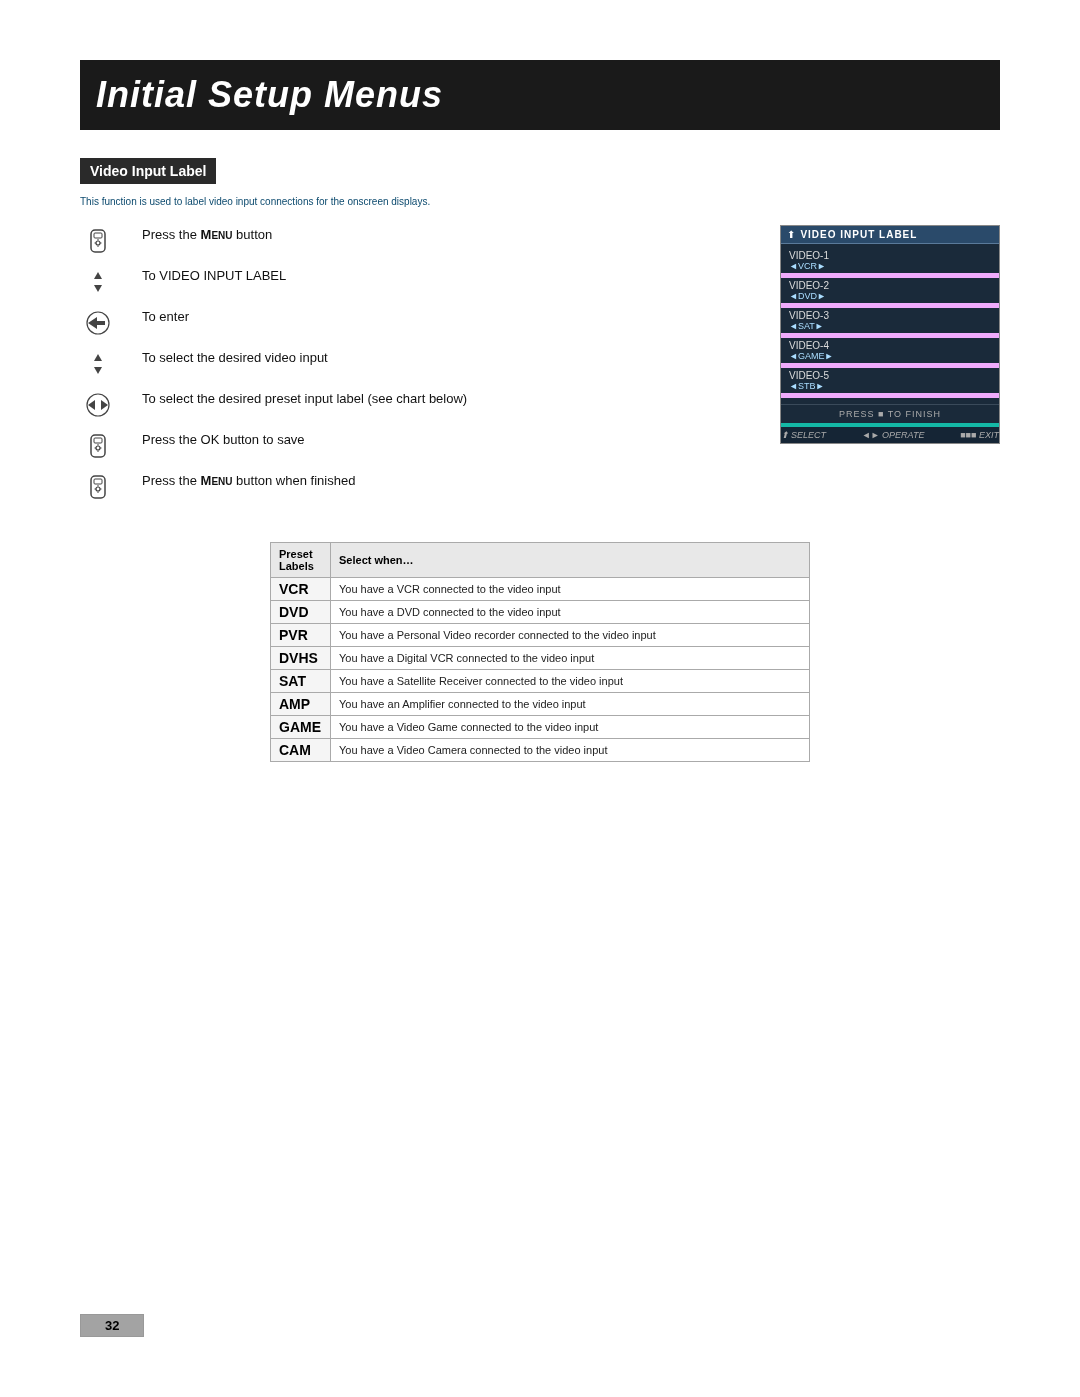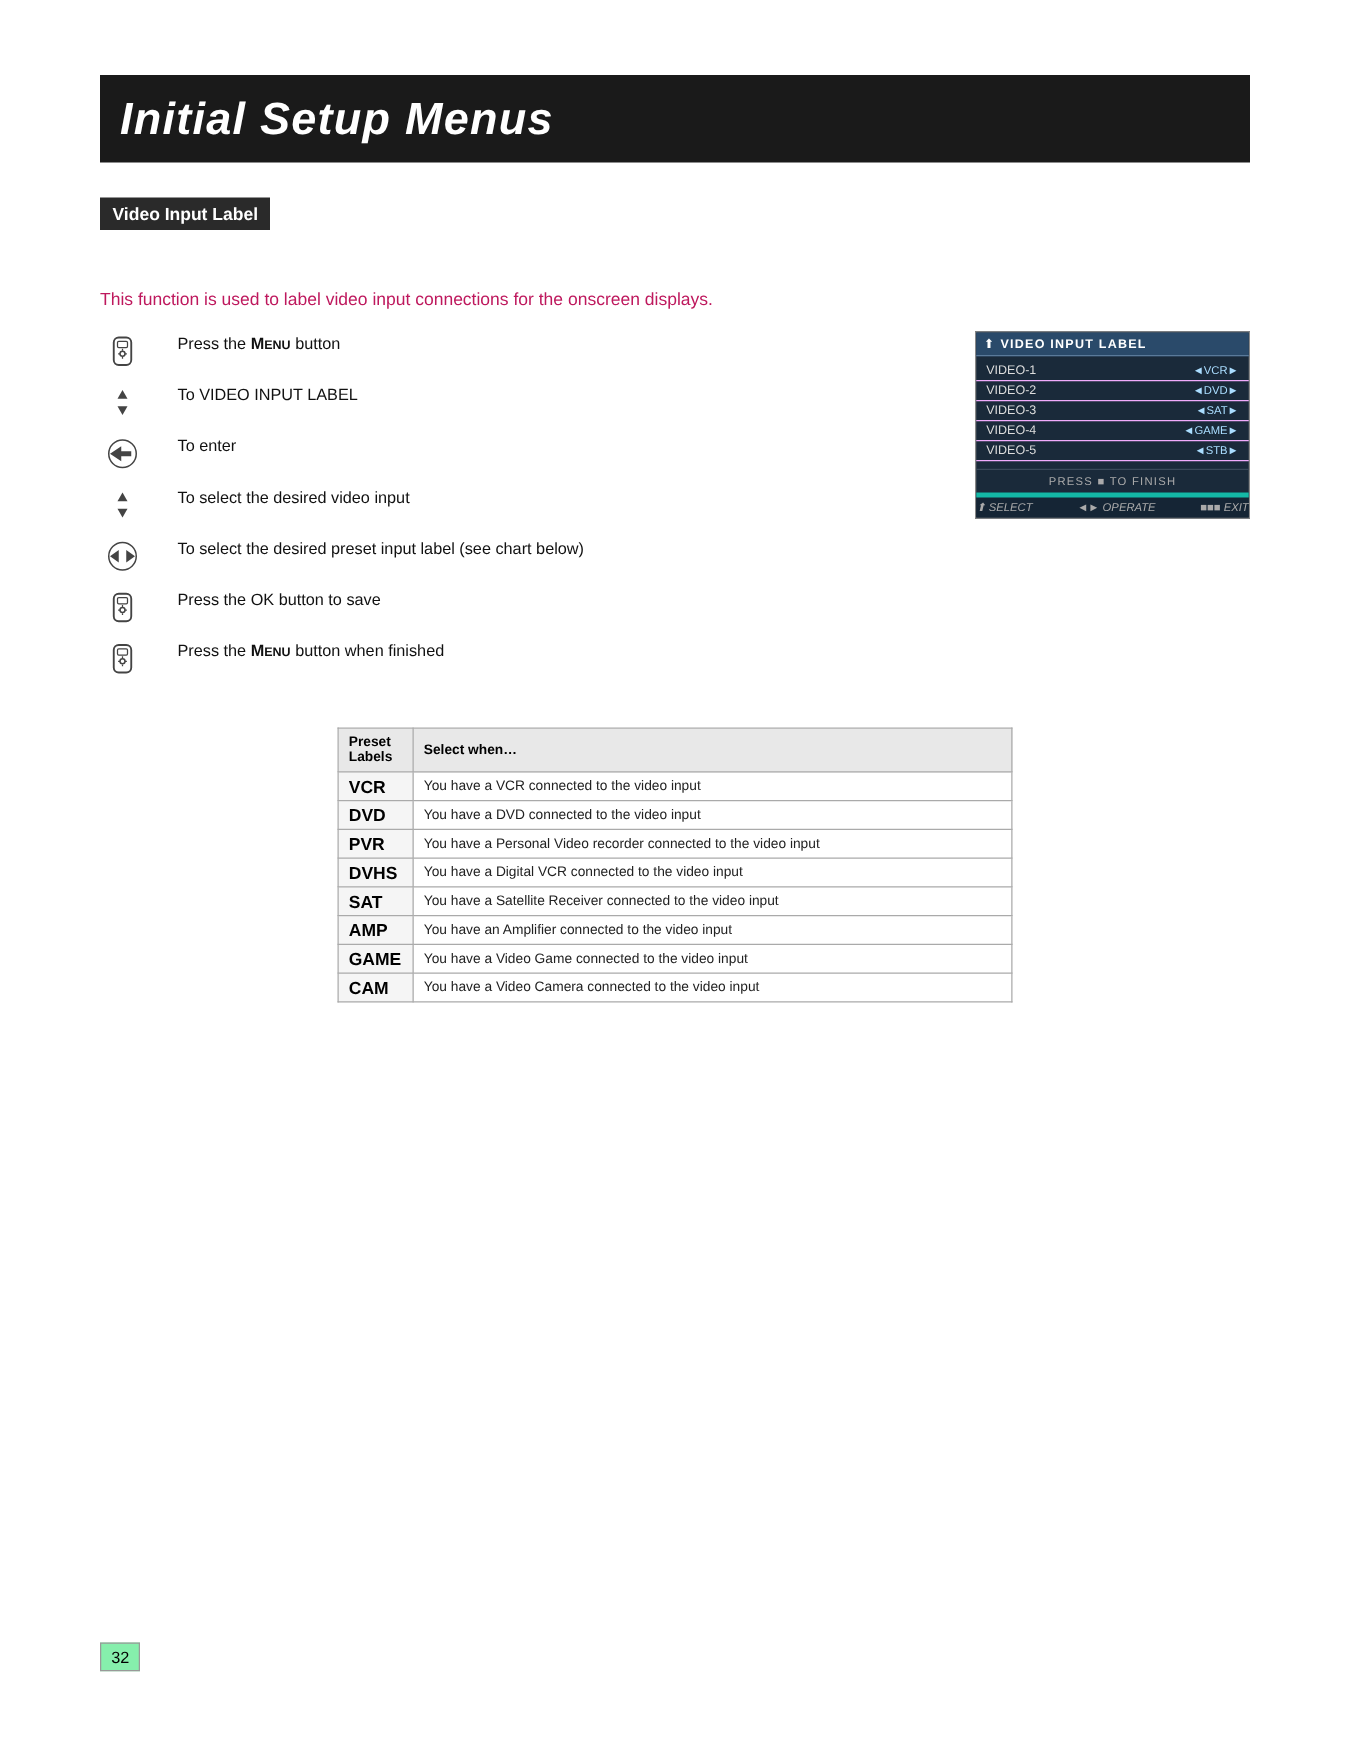--- a/index.html
+++ b/index.html
@@ -30,24 +30,23 @@
       background: #2a2a2a;
       color: #fff;
       padding: 5px 10px;
       font-size: 14px;
       font-weight: bold;
       margin-bottom: 12px;
       display: inline-block;
     }
 
     .description {
-      font-size: 14px;
+      font-size: 10px;
       margin-bottom: 18px;
-      color: #be185d;
-      margin-top: 35px;
+      color: #0c4a6e;
     }
 
     .content-area {
       display: flex;
       gap: 40px;
       margin-bottom: 30px;
     }
 
     .instructions-col {
       flex: 1;
@@ -115,25 +114,25 @@
       font-weight: bold;
       color: #fff;
     }
 
     .tv-screen-rows {
       padding: 4px 0;
     }
 
     .tv-screen-row {
       display: flex;
-      justify-content: space-between;
       padding: 2px 8px;
       font-size: 10px;
       color: #ddd;
-      border-bottom: 1px solid #f0abfc;
+      border-bottom: 5px solid #f0abfc;
+      flex-direction: column;
     }
 
     .tv-screen-row .row-label {
       color: #ddd;
     }
 
     .tv-screen-row .row-value {
       color: #adf;
       font-size: 9px;
     }
@@ -198,24 +197,24 @@
     .preset-table td.desc-col {
       font-size: 11px;
       color: #222;
     }
 
     .page-number {
       position: absolute;
       bottom: 60px;
       left: 80px;
       font-size: 13px;
-      font-weight: normal;
+      font-weight: bold;
       border: 1px solid #999;
-      padding: 3px 8px;
-      background: #86efac;
+      padding: 3px 24px;
+      background: #a3a3a3;
     }
 
     
     .remote-icon {
       width: 30px;
       height: 30px;
     }
   </style>
 </head>
 <body>

